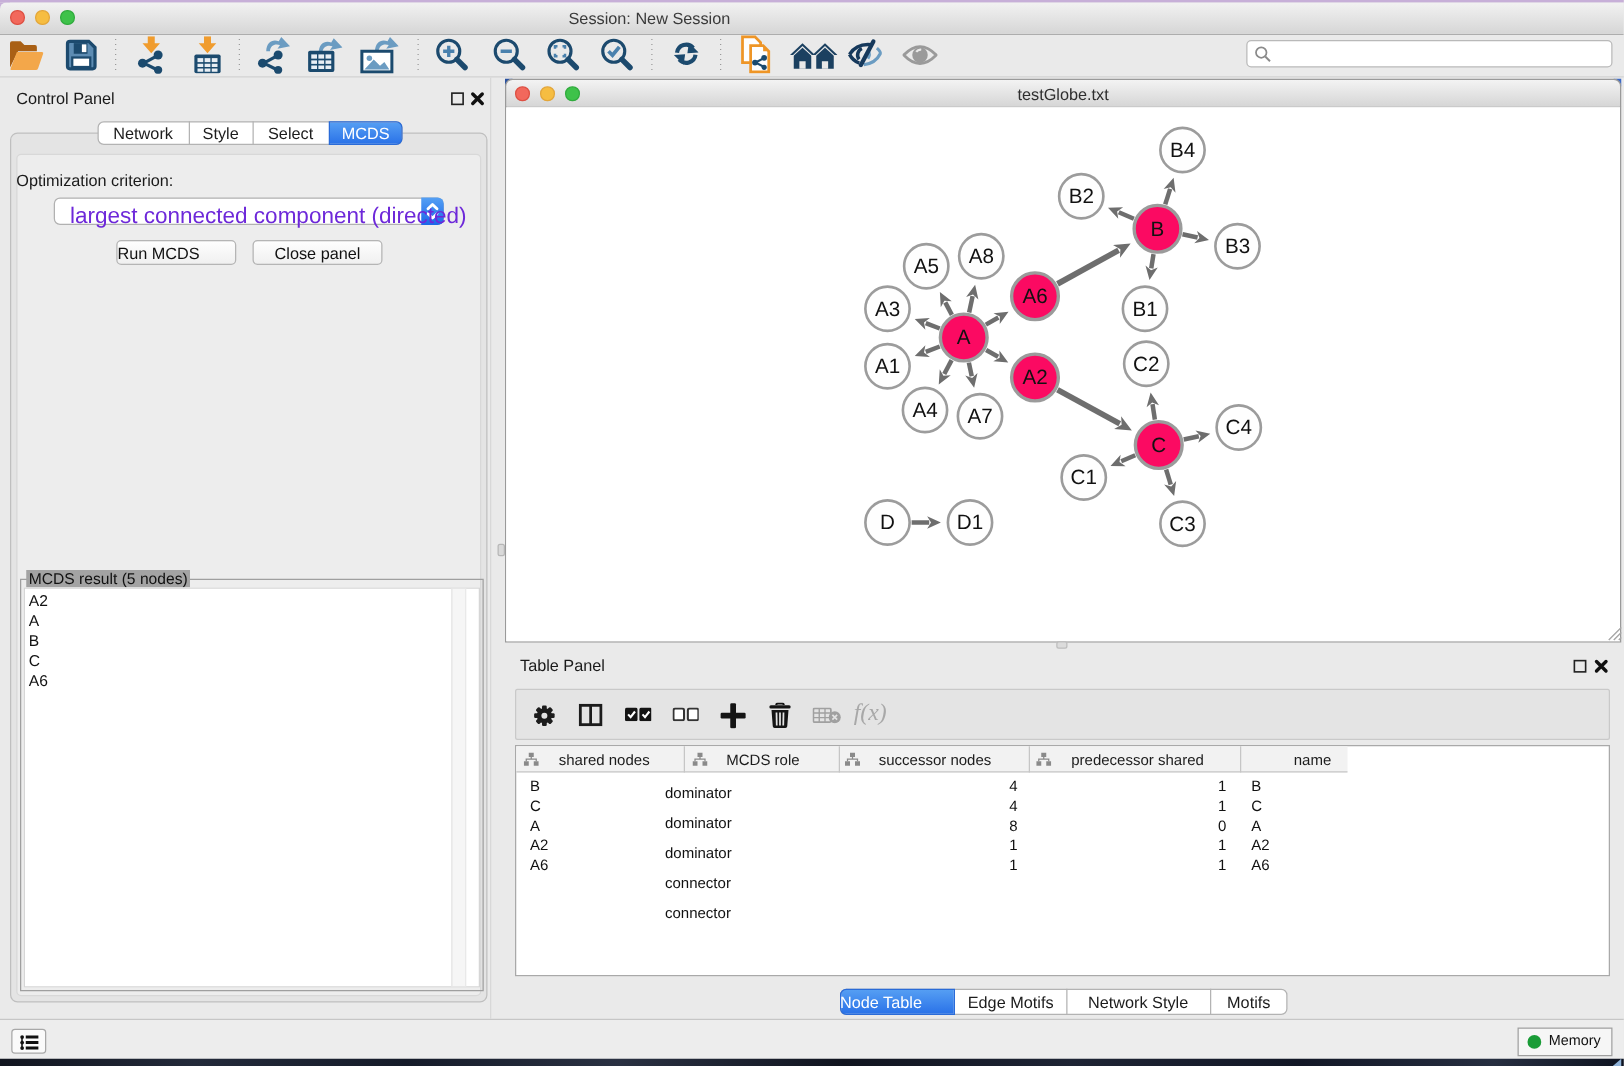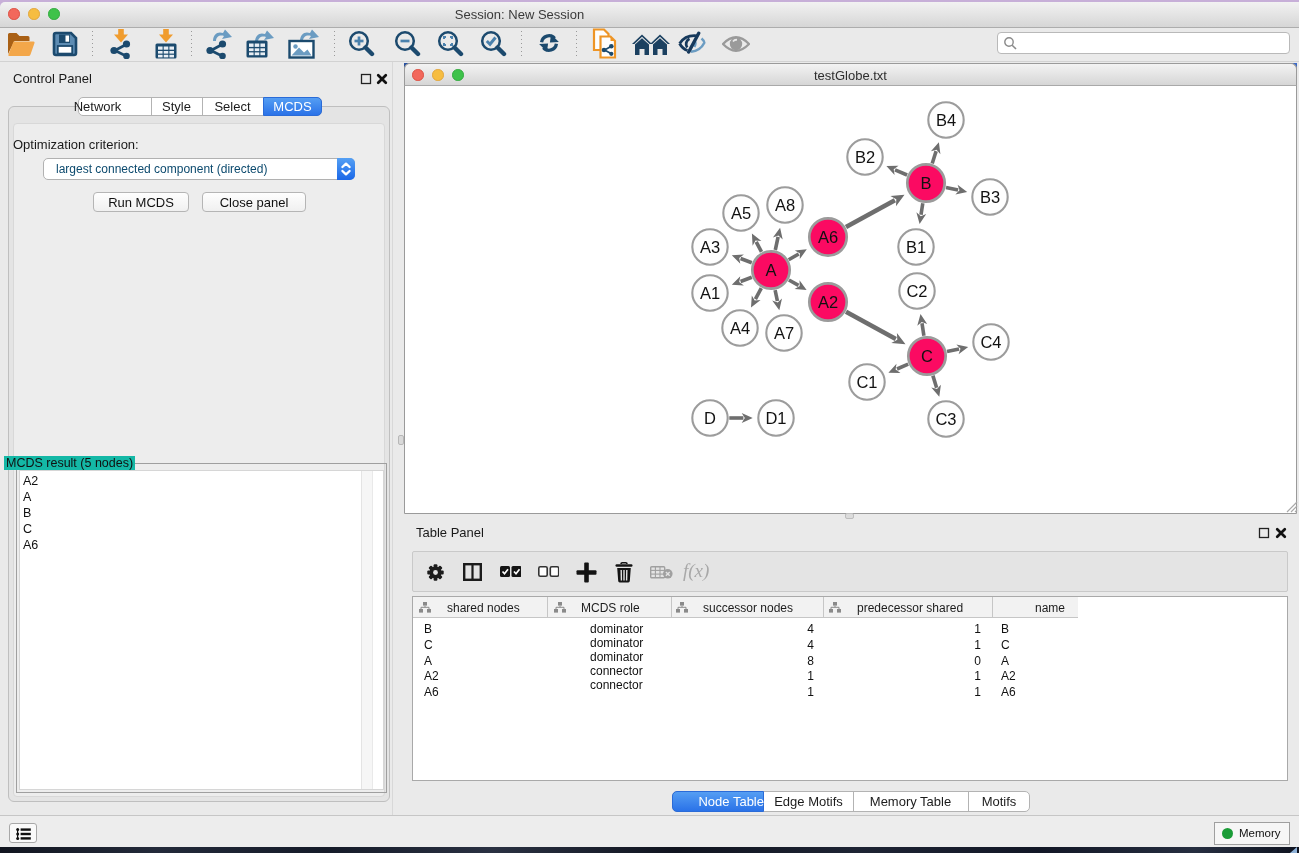--- a/index.html
+++ b/index.html
@@ -199,40 +199,40 @@
     <path d="M2.2,2.2 L9.8,9.8 M9.8,2.2 L2.2,9.8" stroke="#111" stroke-width="2.7" stroke-linecap="round"></path>
   </svg>
 
 <div class="abs" style="left:8px;top:106px;width:382px;height:696px;background:#e4e4e4;border:1px solid #bfbfbf;border-radius:6px"></div>
 <div class="abs" style="left:13px;top:123px;width:372px;height:674px;background:#ededed;border:1px solid #d8d8d8;border-radius:4px"></div>
 
 <div class="abs" style="left:78px;top:97px;width:244px;height:19px;background:#fff;border:1px solid #b3b3b3;border-radius:5px"></div>
 <div class="abs" style="left:151px;top:97px;width:1px;height:19px;background:#b3b3b3"></div>
 <div class="abs" style="left:202px;top:97px;width:1px;height:19px;background:#b3b3b3"></div>
 <div class="abs" style="left:263px;top:97px;width:59px;height:19px;background:linear-gradient(#559ef3,#2a72e8);border:1px solid #2a6bd8;border-radius:0 5px 5px 0"></div>
-<div class="abs" style="left:61px;top:99px;width:73px;height:16px;text-align:center;font-size:13px;color:#1c1c1c">Network</div>
+<div class="abs" style="left:78px;top:99px;width:73px;height:16px;text-align:center;font-size:13px;color:#1c1c1c">Network</div>
 <div class="abs" style="left:151px;top:99px;width:51px;height:16px;text-align:center;font-size:13px;color:#1c1c1c">Style</div>
 <div class="abs" style="left:202px;top:99px;width:61px;height:16px;text-align:center;font-size:13px;color:#1c1c1c">Select</div>
 <div class="abs" style="left:263px;top:99px;width:59px;height:16px;text-align:center;font-size:13px;color:#fff">MCDS</div>
 
 <div class="abs" style="left:13px;top:137px;width:372px;font-size:13px;color:#1a1a1a">Optimization criterion:</div>
 <div class="abs" style="left:43px;top:158px;width:312px;height:22px;background:#fff;border:1px solid #b1b1b1;border-radius:5px"></div>
 <div class="abs" style="left:337px;top:158px;width:18px;height:22px;background:linear-gradient(#55a0f4,#1a67e8);border-radius:0 5px 5px 0"></div>
 <svg class="abs" style="left:339px;top:161px" width="14" height="16" viewBox="0 0 14 16">
     <g stroke="#fff" stroke-width="2.3" fill="none" stroke-linecap="round" stroke-linejoin="round">
       <path d="M3.4,6 L7,2.6 L10.6,6"></path>
       <path d="M3.4,10 L7,13.4 L10.6,10"></path>
     </g>
   </svg>
-<div class="abs" style="left:56px;top:162px;font-size:12px;color:#0c4a6e">largest connected component (directed)</div>
-<div class="abs" style="left:93px;top:192px;width:96px;height:20px;background:linear-gradient(#fefefe,#f0f0f0);border:1px solid #b5b5b5;border-radius:4px;text-align:center;font-size:13px;color:#111;line-height:19px">Run MCDS</div>
+<div class="abs" style="left:56px;top:162px;font-size:18px;color:#6d28d9">largest connected component (directed)</div>
+<div class="abs" style="left:93px;top:192px;width:96px;height:20px;background:linear-gradient(#fefefe,#f0f0f0);border:1px solid #b5b5b5;border-radius:4px;text-align:left;font-size:13px;color:#111;line-height:19px">Run MCDS</div>
 <div class="abs" style="left:202px;top:192px;width:104px;height:20px;background:linear-gradient(#fefefe,#f0f0f0);border:1px solid #b5b5b5;border-radius:4px;text-align:center;font-size:13px;color:#111;line-height:19px">Close panel</div>
 
 <div class="abs" style="left:16px;top:463px;width:371px;height:330px;border:1px solid #9f9f9f"></div>
-<div class="abs" style="left:4px;top:456px;background:#14b8a6;padding:0 2px;font-size:12.5px;color:#111">MCDS result (5 nodes)</div>
+<div class="abs" style="left:21px;top:456px;background:#a3a3a3;padding:0 2px;font-size:12.5px;color:#111">MCDS result (5 nodes)</div>
 <div class="abs" style="left:19px;top:470px;width:365px;height:320px;background:#fff;border:1px solid #d6d6d6"></div>
 <div class="abs" style="left:361px;top:471px;width:12px;height:318px;background:#f6f6f6;border-left:1px solid #e4e4e4;border-right:1px solid #e9e9e9"></div>
 <div class="abs" style="left:23px;top:473px;font-size:12.5px;color:#111;line-height:16px">A2<br>A<br>B<br>C<br>A6</div>
 
 <div class="abs" style="left:392px;top:62px;width:1px;height:753px;background:#d8d8d8"></div>
 <div class="abs" style="left:398px;top:435px;width:6px;height:10px;background:#d9d9d9;border:1px solid #b7b7b7;border-radius:2px"></div>
 
 <div class="abs" style="left:1291px;top:63px;width:6px;height:6px;background:#3b69c8"></div>
 <div class="abs" style="left:404px;top:63px;width:6px;height:6px;background:#2a52a0"></div>
 <div class="abs" style="left:404px;top:63px;width:893px;height:451px;background:#fff;border:1px solid #9a9a9a;border-radius:6px 6px 0 0"></div>
@@ -445,32 +445,32 @@
     </g>
   </svg>
 
 <div class="hdrtxt" style="left:447px">shared nodes</div>
 <div class="hdrtxt" style="left:581px">MCDS role</div>
 <div class="hdrtxt" style="left:703px">successor nodes</div>
 <div class="hdrtxt" style="left:857px">predecessor shared</div>
 <div class="hdrtxt" style="left:992px;width:73px;text-align:right">name</div>
 
 <div class="cell" style="left:424px;top:622px;line-height:15.8px">B<br>C<br>A<br>A2<br>A6</div>
-<div class="cell" style="left:590px;top:622px;line-height:14px">dominator<br>dominator<br>dominator<br>connector<br>connector</div>
+<div class="cell" style="left:532px;top:622px;line-height:24px">dominator<br>dominator<br>dominator<br>connector<br>connector</div>
 <div class="cell" style="left:700px;top:622px;width:114px;text-align:right;line-height:15.8px">4<br>4<br>8<br>1<br>1</div>
 <div class="cell" style="left:860px;top:622px;width:121px;text-align:right;line-height:15.8px">1<br>1<br>0<br>1<br>1</div>
 <div class="cell" style="left:1001px;top:622px;line-height:15.8px">B<br>C<br>A<br>A2<br>A6</div>
 
 <div class="abs" style="left:672px;top:791px;width:358px;height:21px;background:#fff;border:1px solid #b3b3b3;border-radius:5px"></div>
 <div class="abs" style="left:672px;top:791px;width:92px;height:21px;background:linear-gradient(#559ef3,#2a72e8);border:1px solid #2a6bd8;border-radius:5px 0 0 5px"></div>
 <div class="abs" style="left:853px;top:791px;width:1px;height:21px;background:#b3b3b3"></div>
 <div class="abs" style="left:968px;top:791px;width:1px;height:21px;background:#b3b3b3"></div>
-<div class="abs" style="left:672px;top:794px;width:92px;text-align:right;font-size:13px;color:#fff">Node Table</div>
+<div class="abs" style="left:672px;top:794px;width:92px;text-align:left;font-size:13px;color:#fff">Node Table</div>
 <div class="abs" style="left:764px;top:794px;width:89px;text-align:center;font-size:13px;color:#1c1c1c">Edge Motifs</div>
-<div class="abs" style="left:853px;top:794px;width:115px;text-align:center;font-size:13px;color:#1c1c1c">Memory Table</div>
+<div class="abs" style="left:853px;top:794px;width:115px;text-align:center;font-size:13px;color:#1c1c1c">Network Style</div>
 <div class="abs" style="left:968px;top:794px;width:62px;text-align:center;font-size:13px;color:#1c1c1c">Motifs</div>
 
 <div class="abs" style="left:0;top:815px;width:1299px;height:32px;background:#ededed;border-top:1px solid #c6c6c6"></div>
 <div class="abs" style="left:9px;top:823px;width:28px;height:20px;background:#fafafa;border:1px solid #a8a8a8;border-radius:3px"></div>
 <svg class="abs" style="left:16px;top:828px" width="15" height="12" viewBox="0 0 15 12">
     <rect x="1" y="1" width="1.2" height="10" fill="#111"></rect>
     <g fill="#111">
       <circle cx="1.7" cy="1.6" r="1.5"></circle>
       <circle cx="1.7" cy="6" r="1.5"></circle>
       <circle cx="1.7" cy="10.4" r="1.5"></circle>

